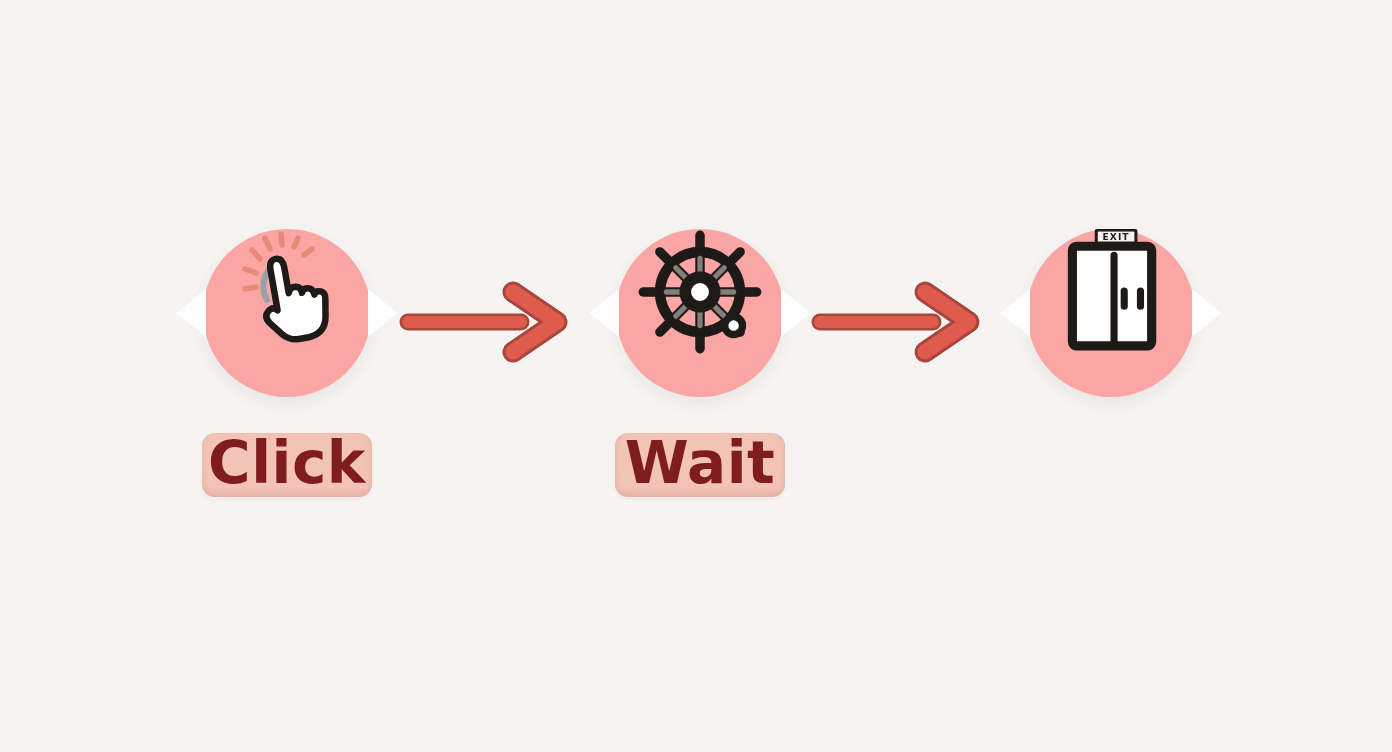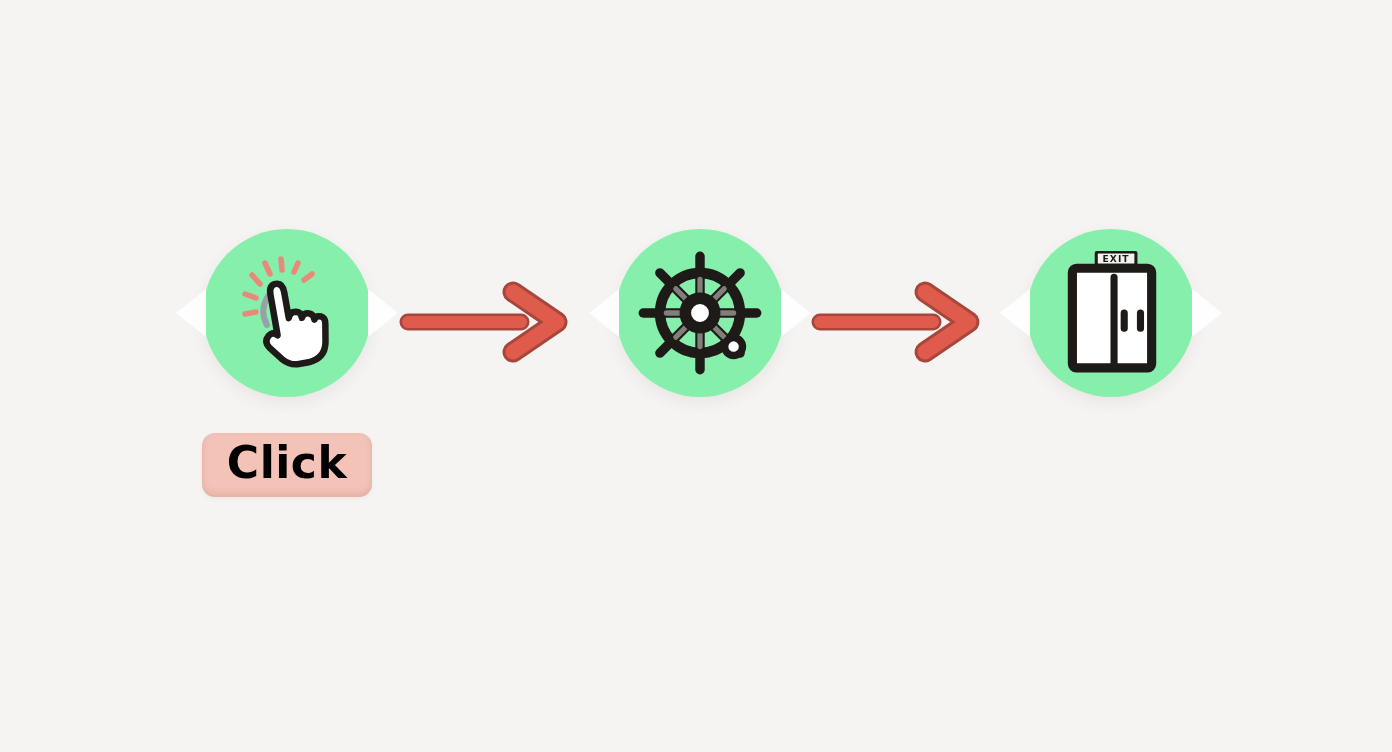--- a/index.html
+++ b/index.html
@@ -7,43 +7,43 @@
     position:relative;
     width:1392px;height:752px;
     background:#f5f4f2;
     overflow:hidden;
     font-family:"DejaVu Sans","Liberation Sans",sans-serif;
   }
   .step{position:absolute;width:170px;}
   .bubble{
     position:relative;
     width:168px;height:168px;margin:0 auto;
-    background:#86efac;border-radius:50%;
+    background:#fca5a5;border-radius:50%;
     box-shadow:0 6px 16px rgba(70,55,48,0.07);
-    display:flex;align-items:center;justify-content:center;
+    display:flex;align-items:flex-start;justify-content:center;
   }
   .spike{
     position:absolute;top:50%;width:0;height:0;
     margin-top:-24px;
     border-top:24px solid transparent;
     border-bottom:24px solid transparent;
   }
   .spike.left{left:-27px;border-right:30px solid #fefefe;}
   .spike.right{right:-27px;border-left:30px solid #fefefe;}
   .pill{
     margin:36px auto 0 auto;
     width:170px;height:64px;
     background:#f3c3b8;
     border-radius:13px;
     box-shadow:inset 0 -3px 6px rgba(190,118,104,0.28), 0 2px 4px rgba(120,80,70,0.06);
     display:flex;align-items:center;justify-content:center;
   }
   .pill span{
-    color:#000000;
-    font-size:44px;font-weight:700;letter-spacing:0.5px;
+    color:#7f1d1d;
+    font-size:58px;font-weight:700;letter-spacing:0.5px;
     line-height:1;
     transform:translateY(-2px);
   }
   .arrow{position:absolute;top:277px;width:178px;height:90px;}
   .icon{display:block;}
 </style>
 </head>
 <body>
 
 <div class="canvas">
@@ -119,20 +119,23 @@
             <line x1="46" y1="46" x2="37" y2="37"></line>
             <line x1="74" y1="46" x2="83" y2="37"></line>
             <line x1="46" y1="74" x2="37" y2="83"></line>
             <line x1="74" y1="74" x2="83" y2="83"></line>
           </g>
           <circle cx="60" cy="60" r="14" fill="#ffffff" stroke="#1d1a18" stroke-width="11"></circle>
           <circle cx="92" cy="92" r="8.5" fill="#ffffff" stroke="#1d1a18" stroke-width="7"></circle>
         </g>
       </svg>
     </div>
+    <div class="pill">
+      <span>Wait</span>
+    </div>
   </div>
 
   <svg class="arrow" style="left:811px;" viewBox="0 0 178 90">
     <g stroke="#a8463c" fill="none" stroke-linecap="round" stroke-linejoin="round">
       <path d="M9,45 H122" stroke-width="17"></path>
       <path d="M114,15 L158,45 L114,75" stroke-width="21"></path>
     </g>
     <g stroke="#df5b4c" fill="none" stroke-linecap="round" stroke-linejoin="round">
       <path d="M9,45 H122" stroke-width="12"></path>
       <path d="M114,15 L158,45 L114,75" stroke-width="15"></path>

